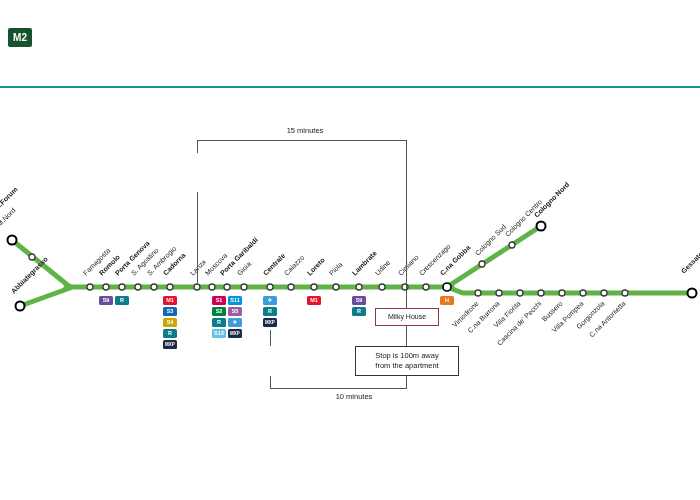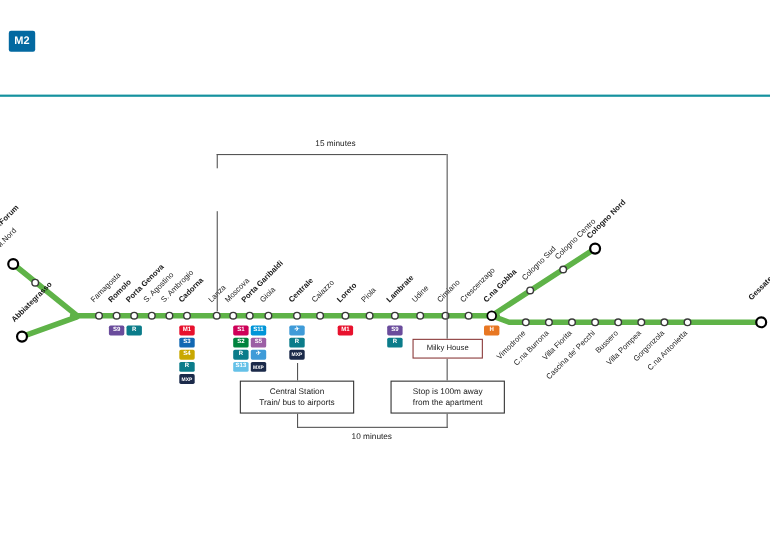--- a/index.html
+++ b/index.html
@@ -3,21 +3,21 @@
 <meta charset="utf-8">
 <style>
   html,body { margin:0; padding:0; background:#fff; }
   #screen {
     position:relative; width:700px; height:500px; overflow:hidden;
     background:#fff; font-family:"Liberation Sans", sans-serif; color:#1a1a1a;
   }
   
   #m2-logo {
     position:absolute; left:8px; top:28px; width:24px; height:19px;
-    background:#0369a1; border-radius:2px; color:#fff; font-weight:bold;
+    background:#14532d; border-radius:2px; color:#fff; font-weight:bold;
     font-size:10px; line-height:19px; text-align:center;
   }
   #top-rule { position:absolute; left:0; top:86px; width:700px; height:2px; background:#15929f; }
   #route-band {
     position:absolute; left:0; top:90px; width:700px; height:15px;
     background:linear-gradient(#31aebb,#0e8c9b); color:#fff; font-weight:bold;
     font-size:8px; line-height:15px; padding-left:10px; box-sizing:border-box;
     white-space:nowrap;
   }
   
@@ -184,25 +184,21 @@
     <div class="badge" style="background:#e87722">H</div>
   </div>
 
   <div class="mins" style="left:250px; top:126px;">15 minutes</div>
 
 
   <div class="note" id="milky-box" style="left:375px; top:308px; width:64px; height:18px;">
     <div>Milky House</div>
   </div>
 
-  <div class="note" style="left:218px; top:346px; width:104px; height:30px;">
-    <div>Central Station</div>
-    <div>Train/ bus to airports</div>
-  </div>
 
   <div class="note" style="left:355px; top:346px; width:104px; height:30px;">
     <div>Stop is 100m away</div>
     <div>from the apartment</div>
   </div>
 
-  <div class="mins" style="left:288px; top:392px; width:100px;">10 minutes</div>
+  <div class="mins" style="left:304px; top:392px; width:100px;">10 minutes</div>
 
 </div>
 
 </body></html>

